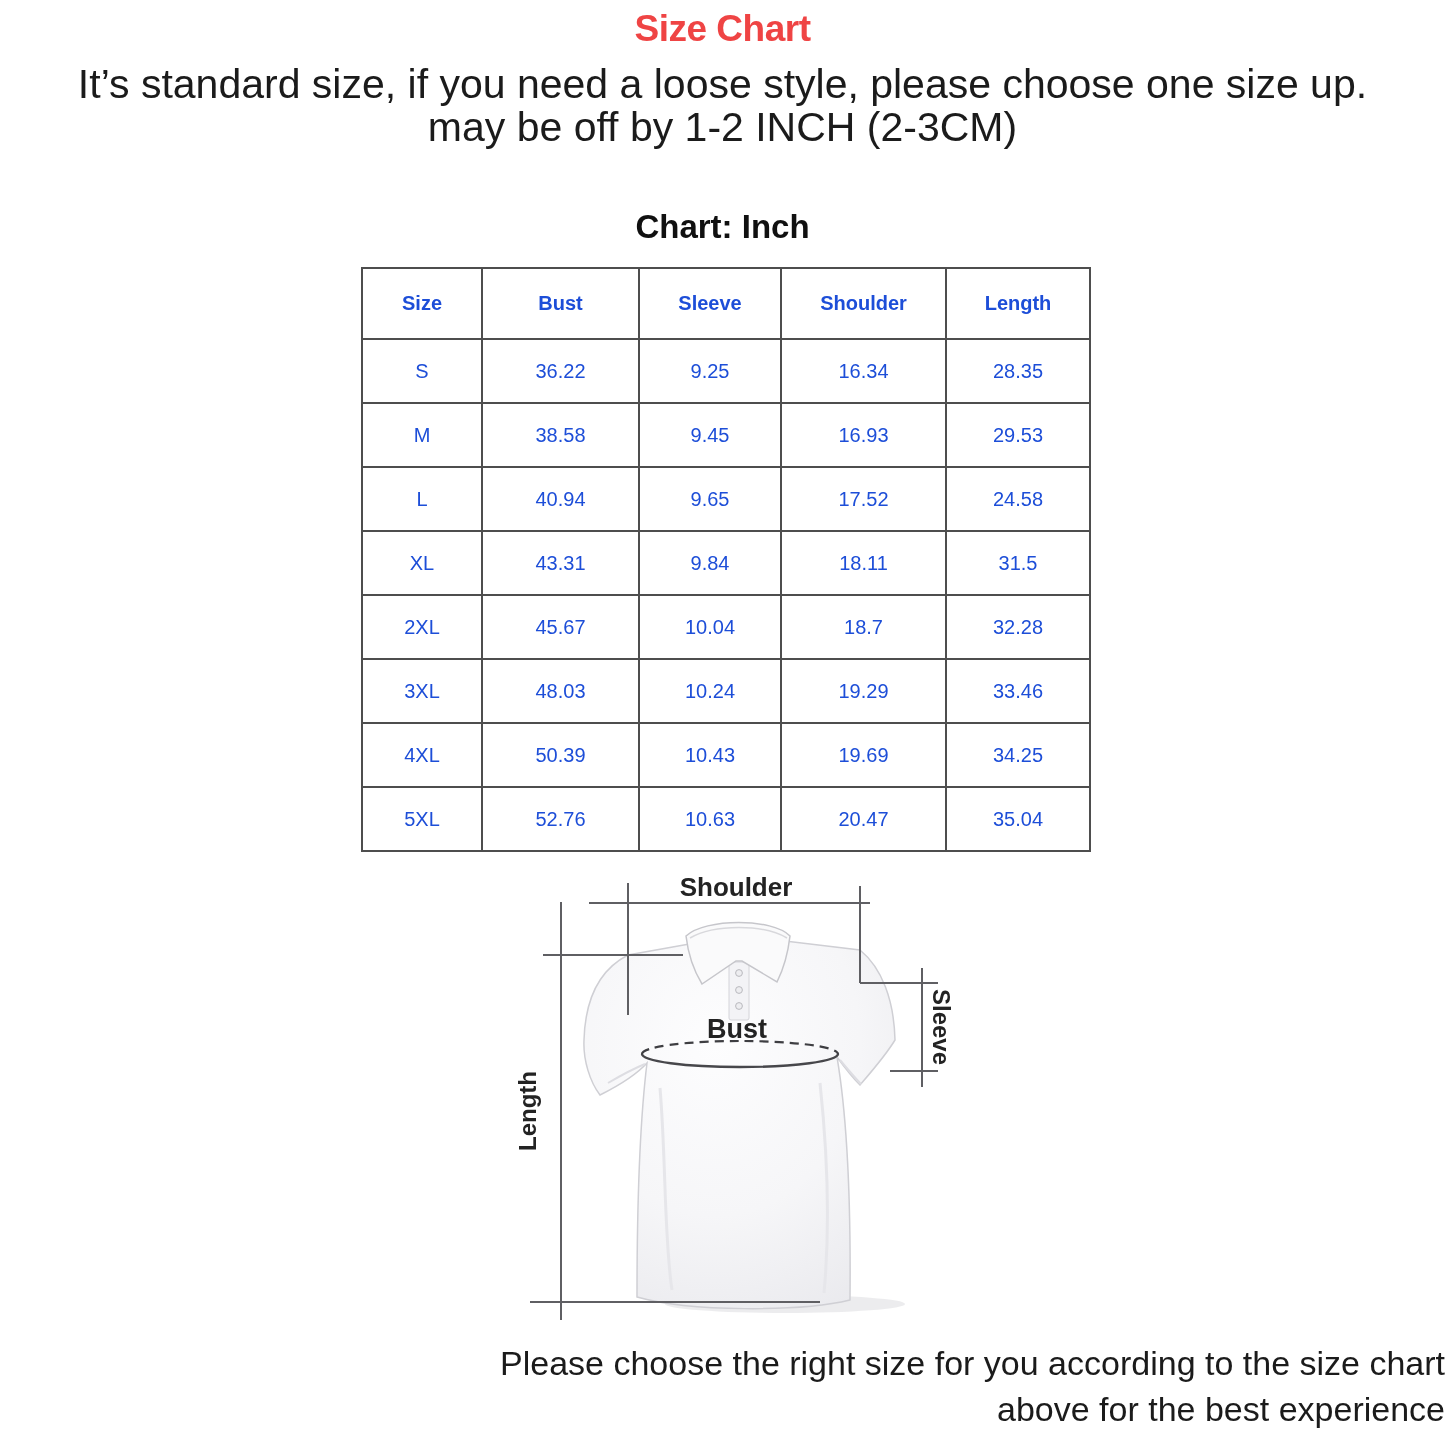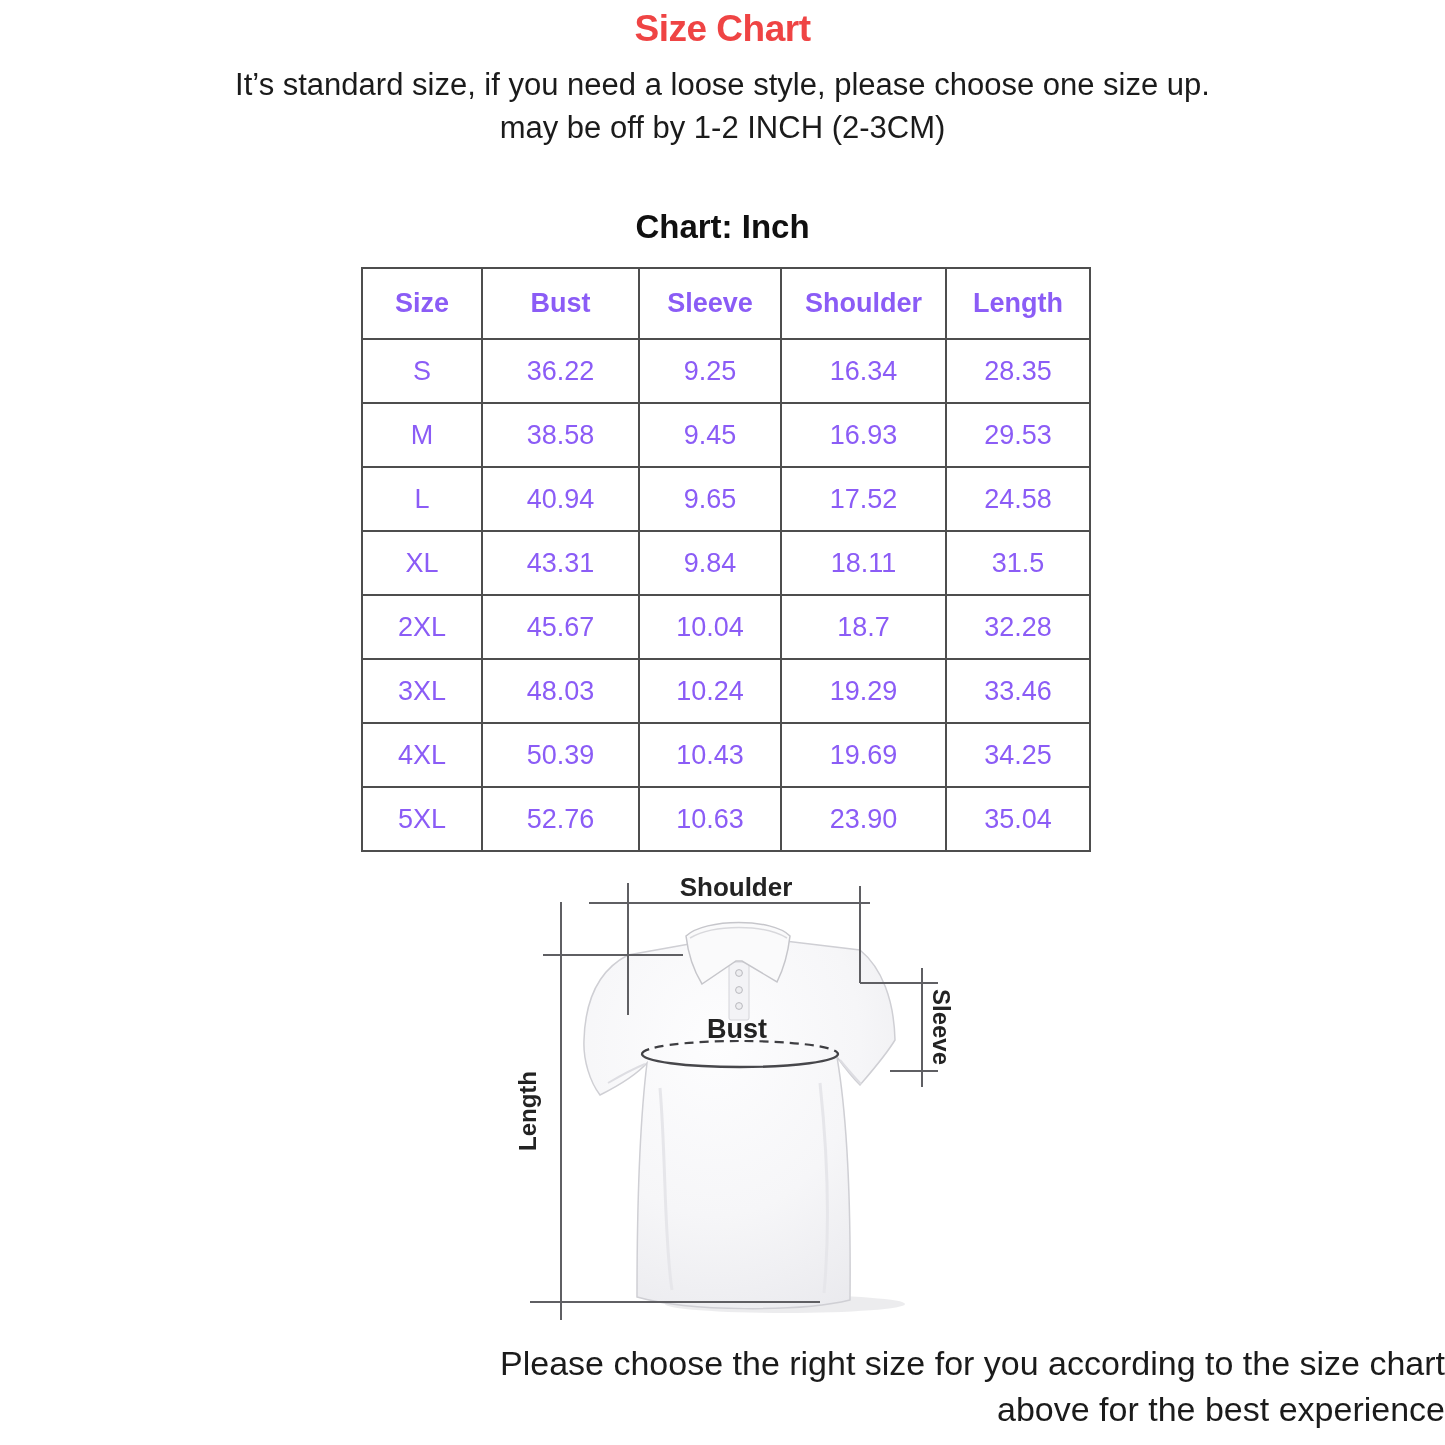--- a/index.html
+++ b/index.html
@@ -20,38 +20,38 @@
   }
   .title{
     position:absolute;top:8px;left:0;width:100%;
     text-align:center;
     font-size:37px;font-weight:800;letter-spacing:-0.5px;
     color:#ef4444;
   }
   .desc{
     position:absolute;top:63px;left:0;width:100%;
     text-align:center;
-    font-size:31px;line-height:43px;
+    font-size:41px;line-height:43px;
     color:var(--text);
   }
   .desc .line{white-space:nowrap;}
   .unit{
     position:absolute;top:208px;left:0;width:100%;
     text-align:center;
     font-size:33px;font-weight:800;color:#101010;
   }
   .table-wrap{position:absolute;left:361px;top:267px;}
   table.size{
     border-collapse:collapse;table-layout:fixed;
     width:728px;
   }
   table.size th,table.size td{
     border:2px solid var(--border);
     text-align:center;vertical-align:middle;
-    font-size:27px;color:#8b5cf6;
+    font-size:20px;color:#1d4ed8;
     overflow:hidden;
   }
   table.size th{height:71px;font-weight:700;}
   table.size td{height:64px;font-weight:400;}
   .diagram{position:absolute;left:490px;top:858px;width:490px;height:470px;}
   .diagram text{
     font-family:"Liberation Sans",sans-serif;
     font-weight:700;fill:#232323;
   }
   .mline{stroke:var(--line);stroke-width:2;fill:none;}
@@ -142,21 +142,21 @@
             <td>4XL</td>
             <td>50.39</td>
             <td>10.43</td>
             <td>19.69</td>
             <td>34.25</td>
           </tr>
           <tr>
             <td>5XL</td>
             <td>52.76</td>
             <td>10.63</td>
-            <td>23.90</td>
+            <td>20.47</td>
             <td>35.04</td>
           </tr>
         </tbody>
     </table>
   </div>
 
   <svg class="diagram" viewBox="0 0 490 470" width="490" height="470" xmlns="http://www.w3.org/2000/svg">
     <defs>
       <radialGradient id="shirtGrad" cx="42%" cy="28%" r="85%">
         <stop offset="0%" stop-color="#fdfdfe"></stop>

